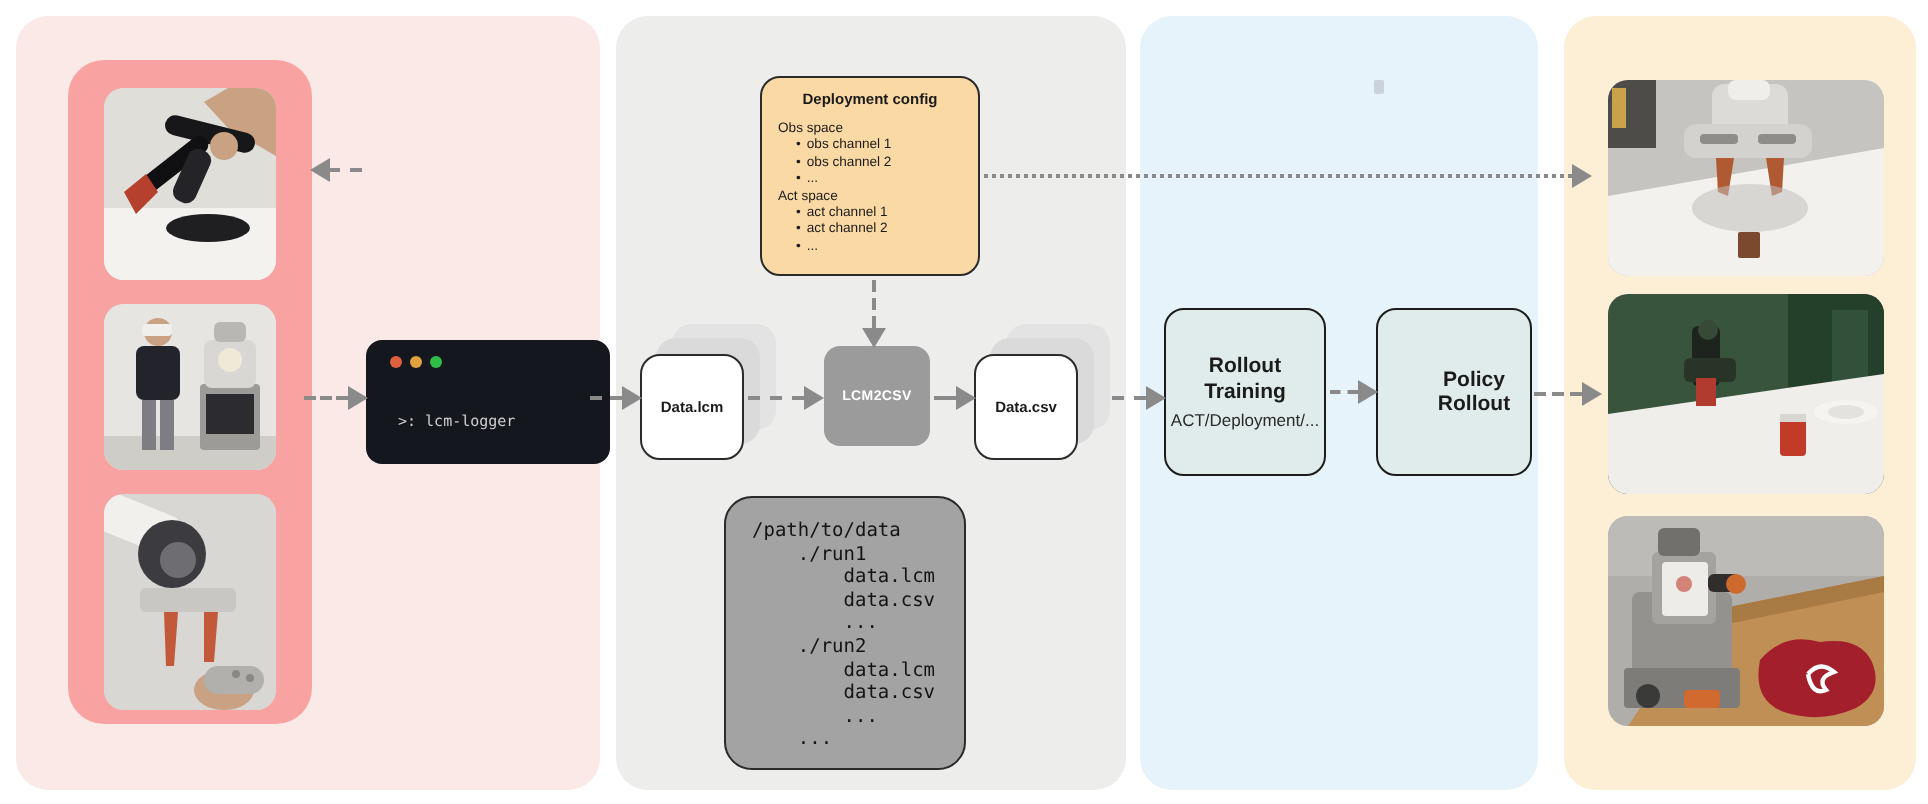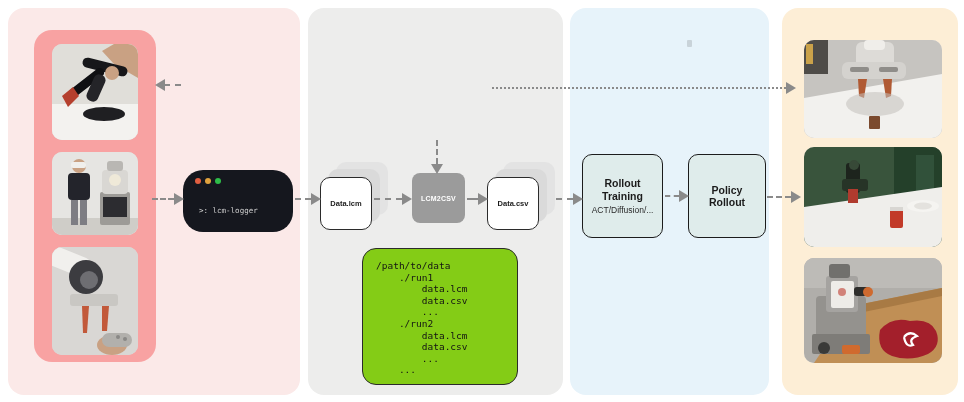--- a/index.html
+++ b/index.html
@@ -20,41 +20,41 @@
   .rp{left:804px;width:138px;}
 
   .cfg-card{position:absolute;width:110px;border:1.5px solid #2b2b2b;border-radius:10px;box-sizing:border-box;padding:6px 8px 5px 8px;}
   .cfg-card.collection{left:181px;top:45px;height:96px;background:#f5aeb4;}
   .cfg-card.deployment{left:380px;top:38px;height:100px;background:#fad9a4;}
   .cfg-title{font-size:7.5px;font-weight:bold;text-align:center;margin-bottom:7px;}
   .cfg-section{font-size:6.8px;line-height:8.4px;}
   .blist div{font-size:6.8px;line-height:8.4px;padding-left:9px;}
   .blist div::before{content:"•";margin-right:3px;}
 
-  .terminal{position:absolute;left:183px;top:170px;width:110px;height:62px;background:#15171e;border-radius:20px;}
+  .terminal{position:absolute;left:183px;top:170px;width:122px;height:62px;background:#15171e;border-radius:8px;}
   .tl-dot{position:absolute;top:8px;width:6px;height:6px;border-radius:50%;}
   .tl-red{left:12px;background:#e15f41;}
   .tl-yellow{left:22px;background:#e0a23e;}
   .tl-green{left:32px;background:#2ebd49;}
   .term-text{position:absolute;left:16px;top:36px;font-family:"DejaVu Sans Mono",monospace;font-size:7.5px;color:#cfcfcf;}
 
   .file-stack{position:absolute;width:52px;height:53px;}
   .stack-layer{position:absolute;width:52px;height:53px;border-radius:10px;}
   .sl1{left:8px;top:-8px;background:#dadada;}
   .sl2{left:16px;top:-15px;background:#e3e3e3;}
   .file-card{position:absolute;left:0;top:0;width:52px;height:53px;box-sizing:border-box;background:#ffffff;border:1.5px solid #2b2b2b;border-radius:10px;display:flex;align-items:center;justify-content:center;font-size:7.5px;font-weight:bold;}
   .converter{position:absolute;left:412px;top:173px;width:53px;height:50px;background:#9b9b9b;border-radius:8px;display:flex;align-items:center;justify-content:center;font-size:7px;font-weight:bold;color:#ffffff;letter-spacing:0.2px;}
 
-  .listing{position:absolute;left:362px;top:248px;width:156px;height:137px;box-sizing:border-box;background:#84cc16;border:1.5px solid #2b2b2b;border-radius:14px;padding:11px 0 0 13px;}
+  .listing{position:absolute;left:362px;top:248px;width:121px;height:137px;box-sizing:border-box;background:#a3a3a3;border:1.5px solid #2b2b2b;border-radius:14px;padding:11px 0 0 13px;}
   .listing-pre{margin:0;font-family:"DejaVu Sans Mono",monospace;font-size:9.5px;line-height:11.6px;color:#141414;}
   .listing-pre div{white-space:pre;}
 
   .policy-box{position:absolute;top:154px;height:84px;box-sizing:border-box;background:#dfeceb;border:1.5px solid #1c1c1c;border-radius:10px;display:flex;flex-direction:column;align-items:center;justify-content:center;text-align:center;}
   .policy-training{left:582px;width:81px;}
-  .policy-rollout{left:688px;width:78px;}
+  .policy-rollout{left:688px;width:78px;align-items:flex-end;}
   .policy-title{font-size:10.5px;font-weight:bold;line-height:12.5px;width:56px;}
   .policy-sub{font-size:8.5px;margin-top:3px;color:#2a2a2a;}
 
   .dash-h{position:absolute;height:0;border-top:2px dashed #8a8a8a;}
   .dot-h{position:absolute;height:0;border-top:2px dotted #8a8a8a;}
   .dash-v{position:absolute;width:0;border-left:2px dashed #8a8a8a;}
   .ah-r{position:absolute;width:0;height:0;border:6px solid transparent;border-right:0;border-left:10px solid #8a8a8a;}
   .ah-l{position:absolute;width:0;height:0;border:6px solid transparent;border-left:0;border-right:10px solid #8a8a8a;}
   .ah-d{position:absolute;width:0;height:0;border:6px solid transparent;border-bottom:0;border-top:10px solid #8a8a8a;}
 
@@ -111,20 +111,35 @@
         <path d="M50 59 L57 59 L55 84 L50 84 Z" fill="#c2593a"></path>
         <ellipse cx="60" cy="98" rx="15" ry="10" fill="#c9a183"></ellipse>
         <rect x="50" y="86" width="30" height="14" rx="7" fill="#b2b0ac"></rect>
         <circle cx="73" cy="92" r="2" fill="#8a8886"></circle>
         <circle cx="66" cy="90" r="2" fill="#8a8886"></circle>
       </svg>
     </figure>
   </div>
 
 
+  <div class="cfg-card deployment">
+    <div class="cfg-title">Deployment config</div>
+    <div class="cfg-section">Obs space</div>
+    <div class="blist">
+        <div>obs channel 1</div>
+        <div>obs channel 2</div>
+        <div>...</div>
+      </div>
+    <div class="cfg-section">Act space</div>
+    <div class="blist">
+        <div>act channel 1</div>
+        <div>act channel 2</div>
+        <div>...</div>
+      </div>
+  </div>
 
   <div class="terminal">
     <span class="tl-dot tl-red"></span>
     <span class="tl-dot tl-yellow"></span>
     <span class="tl-dot tl-green"></span>
     <div class="term-text">&gt;: lcm-logger</div>
   </div>
 
   <div class="file-stack" style="left:320px;top:177px;">
     <div class="stack-layer sl2"></div>
@@ -145,21 +160,21 @@
       <span>Data.csv</span>
     </div>
   </div>
 
   <div class="listing">
     <pre class="listing-pre"><div>/path/to/data</div><div>    ./run1</div><div>        data.lcm</div><div>        data.csv</div><div>        ...</div><div>    ./run2</div><div>        data.lcm</div><div>        data.csv</div><div>        ...</div><div>    ...</div></pre>
   </div>
 
   <div class="policy-box policy-training">
     <div class="policy-title">Rollout Training</div>
-    <div class="policy-sub">ACT/Diffusion/...</div>
+    <div class="policy-sub">ACT/Deployment/...</div>
   </div>
   <div class="policy-box policy-rollout">
     <div class="policy-title">Policy Rollout</div>
   </div>
 
   <figure class="photo rp" style="top:40px;height:98px;">
     <svg width="138" height="98" viewBox="0 0 138 98">
       <rect width="138" height="98" fill="#c6c4c0"></rect>
       <rect width="24" height="34" fill="#4e4c48"></rect>
       <rect x="2" y="4" width="7" height="20" fill="#caa24a"></rect>

